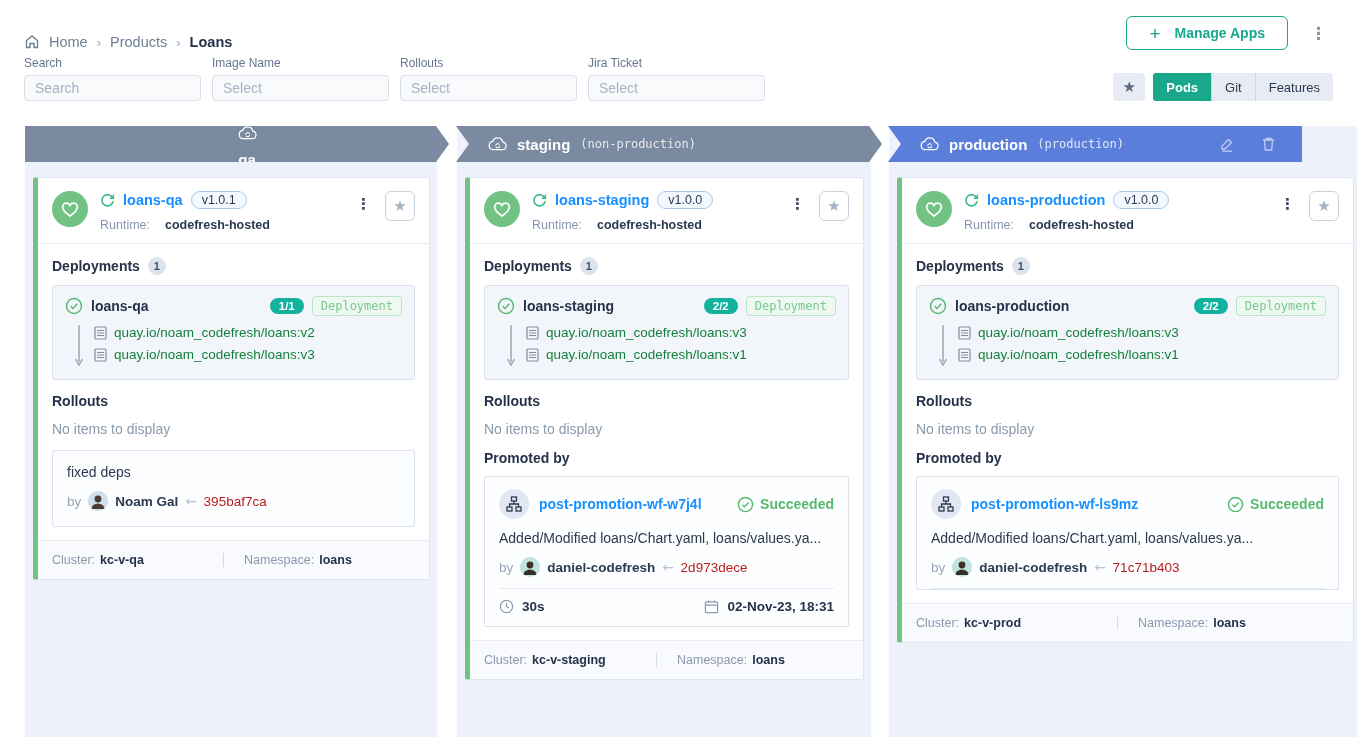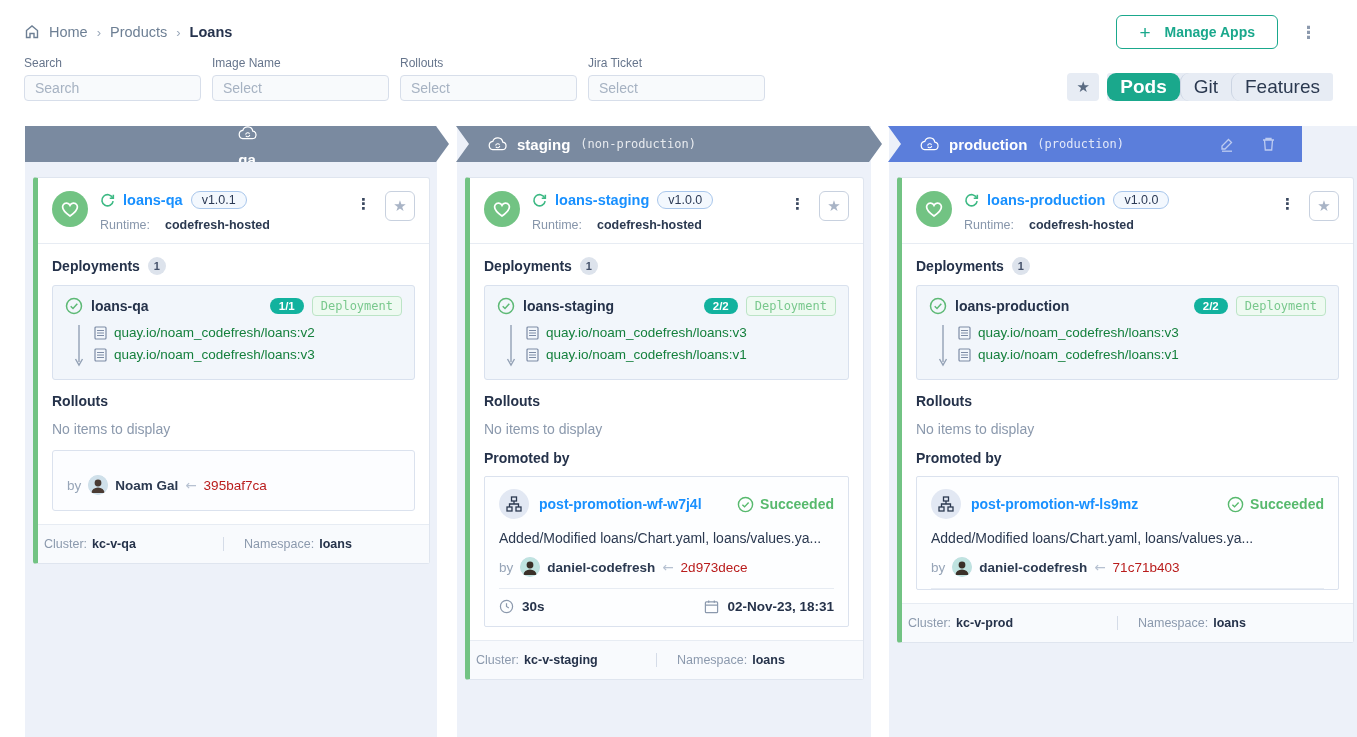--- a/index.html
+++ b/index.html
@@ -8,21 +8,21 @@
     position:relative;
     background:#ffffff;
     font-family:"Liberation Sans", sans-serif;
     color:#25324a;
     overflow:hidden;
   }
   .mono { font-family:"DejaVu Sans Mono","Liberation Mono",monospace; }
   svg { display:block; }
 
   
-  .topbar { display:flex; justify-content:space-between; align-items:center; padding:14px 34px 0 24px; height:50px; }
+  .topbar { display:flex; justify-content:space-between; align-items:flex-end; padding:14px 24px 0 24px; height:50px; }
   .breadcrumb { display:flex; align-items:center; gap:9px; font-size:14.5px; color:#6d7f94; }
   .crumb { cursor:pointer; }
   .crumb-sep { color:#9aa8ba; font-size:13px; }
   .crumb-current { color:#26334d; font-weight:700; }
   .topbar-right { display:flex; align-items:center; gap:16px; }
   .manage-apps { display:flex; align-items:center; gap:14px; height:34px; padding:0 22px;
     border:1px solid #1aa88c; border-radius:6px; background:#fff; color:#1aa88c;
     font-weight:700; font-size:14px; cursor:pointer; }
   .manage-apps .plus { font-size:19px; font-weight:400; line-height:1; }
   .kebab { font-family:"DejaVu Sans", sans-serif; color:#8b99ad; font-size:17px; font-weight:700; cursor:pointer; padding:2px 6px; }
@@ -31,22 +31,22 @@
   .filterbar { display:flex; justify-content:space-between; align-items:flex-end; padding:6px 24px 0 24px; }
   .filters { display:flex; gap:11px; }
   .filter-label { display:block; font-size:12px; color:#66758c; margin-bottom:5px; }
   .filter-input { width:177px; height:26px; border:1px solid #d7deea; background:#f8fafc; border-radius:4px;
     padding:0 10px; font-size:14px; color:#2b3950; font-family:"Liberation Sans",sans-serif; }
   .filter-input::placeholder { color:#a6b2c2; }
   .right-controls { display:flex; align-items:center; gap:8px; }
   .fav-toggle { width:32px; height:28px; background:#e7ecf4; border:none; border-radius:4px;
     color:#5a6b82; font-size:15px; cursor:pointer; font-family:"DejaVu Sans",sans-serif; }
   .segmented { display:flex; height:28px; border-radius:3px; overflow:hidden; background:#e7ecf4; }
-  .segment { display:flex; align-items:center; padding:0 13px; font-size:19px; color:#2b3950;
-    cursor:pointer; border-left:1px solid #cbd4e2; background:#e7ecf4;border-radius:9px; }
+  .segment { display:flex; align-items:center; padding:0 13px; font-size:13px; color:#2b3950;
+    cursor:pointer; border-left:1px solid #cbd4e2; background:#e7ecf4; }
   .segment:first-child { border-left:none; }
   .segment.active { background:#1aa88c; color:#fff; font-weight:600; border-left:none; }
 
   
   .board { position:absolute; top:126px; left:0; right:0; bottom:0; }
   .col { position:absolute; top:0; bottom:0; background:#edf1f9; padding-top:51px; }
   .col1 { left:25px;  width:412px; }
   .col2 { left:457px; width:414px; }
   .col3 { left:889px; width:472px; }
 
@@ -112,21 +112,21 @@
   .promo-row1 { display:flex; align-items:center; gap:10px; }
   .wf-circle { width:30px; height:30px; border-radius:50%; background:#e2e8f3; display:flex; align-items:center; justify-content:center; flex:0 0 30px; }
   .wf-name { color:#1890ff; font-weight:700; margin-right:auto; cursor:pointer; white-space:nowrap; }
   .status-ok { display:flex; align-items:center; gap:6px; color:#57b96d; font-weight:600; font-size:14px; }
   .promo-msg { margin-top:11px; color:#2b3950; white-space:nowrap; overflow:hidden; }
   .promo-divider { border-top:1px solid #e7ecf3; margin-top:11px; }
   .promo-times { display:flex; justify-content:space-between; align-items:center; padding:10px 0 12px 0;
     color:#25324a; font-size:13.5px; font-weight:600; }
   .time-cell { display:flex; align-items:center; gap:8px; }
 
-  .card-footer { margin-top:13px; border-top:1px solid #e7ecf3; background:#f8fafd; padding:12px 6px; display:flex; font-size:12.5px; }
+  .card-footer { margin-top:13px; border-top:1px solid #e7ecf3; background:#f8fafd; padding:12px 14px; display:flex; font-size:12.5px; }
   .footer-cell { flex:1; display:flex; gap:5px; align-items:center; }
   .footer-cell + .footer-cell { border-left:1px solid #d5dce8; padding-left:20px; }
   .footer-label { color:#8b99ad; }
   .footer-value { color:#25324a; font-weight:700; }
 </style>
 </head>
 <body>
 
 <div class="topbar">
   <div class="breadcrumb">
@@ -303,20 +303,21 @@
             </div>
           </div>
         </div>
         <div class="sec-head">
           <span>Rollouts</span>
         </div>
       </div>
       <div class="rollouts-empty">No items to display</div>
 
       <div class="commit-box">
+        <div class="commit-msg">fixed deps</div>
         <div class="by-row">
           <span class="by-label">by</span>
           <span class="avatar">
             <svg width="20" height="20" viewBox="0 0 20 20">
               <circle cx="10" cy="10" r="10" fill="#cfe0ea"></circle>
               <circle cx="10" cy="8" r="3.4" fill="#4a3b33"></circle>
               <path d="M3.5 18 a6.5 5.5 0 0 1 13 0 Z" fill="#4a3b33"></path>
             </svg>
           </span>
           <span class="author">Noam Gal</span>

